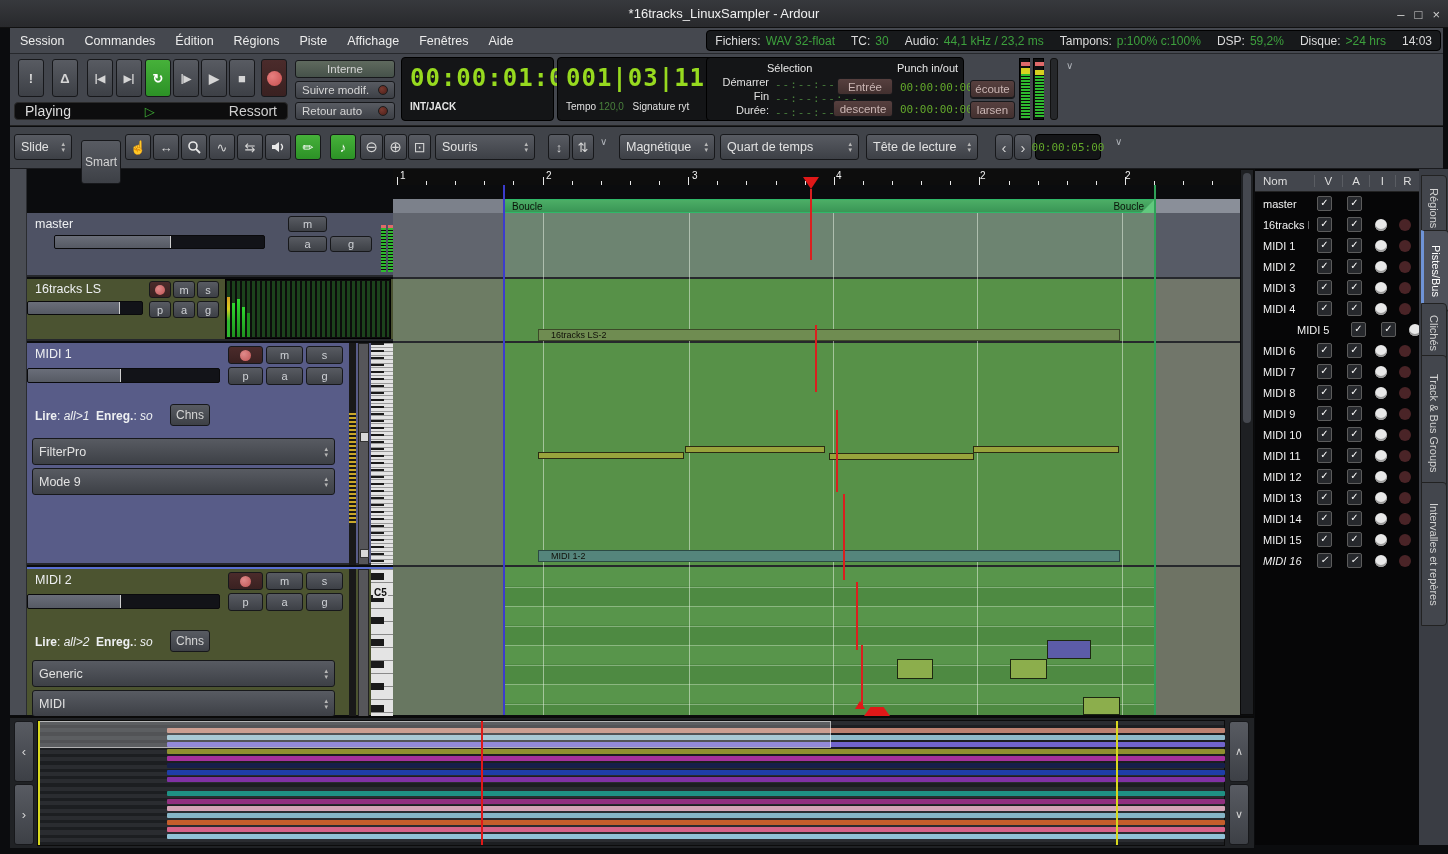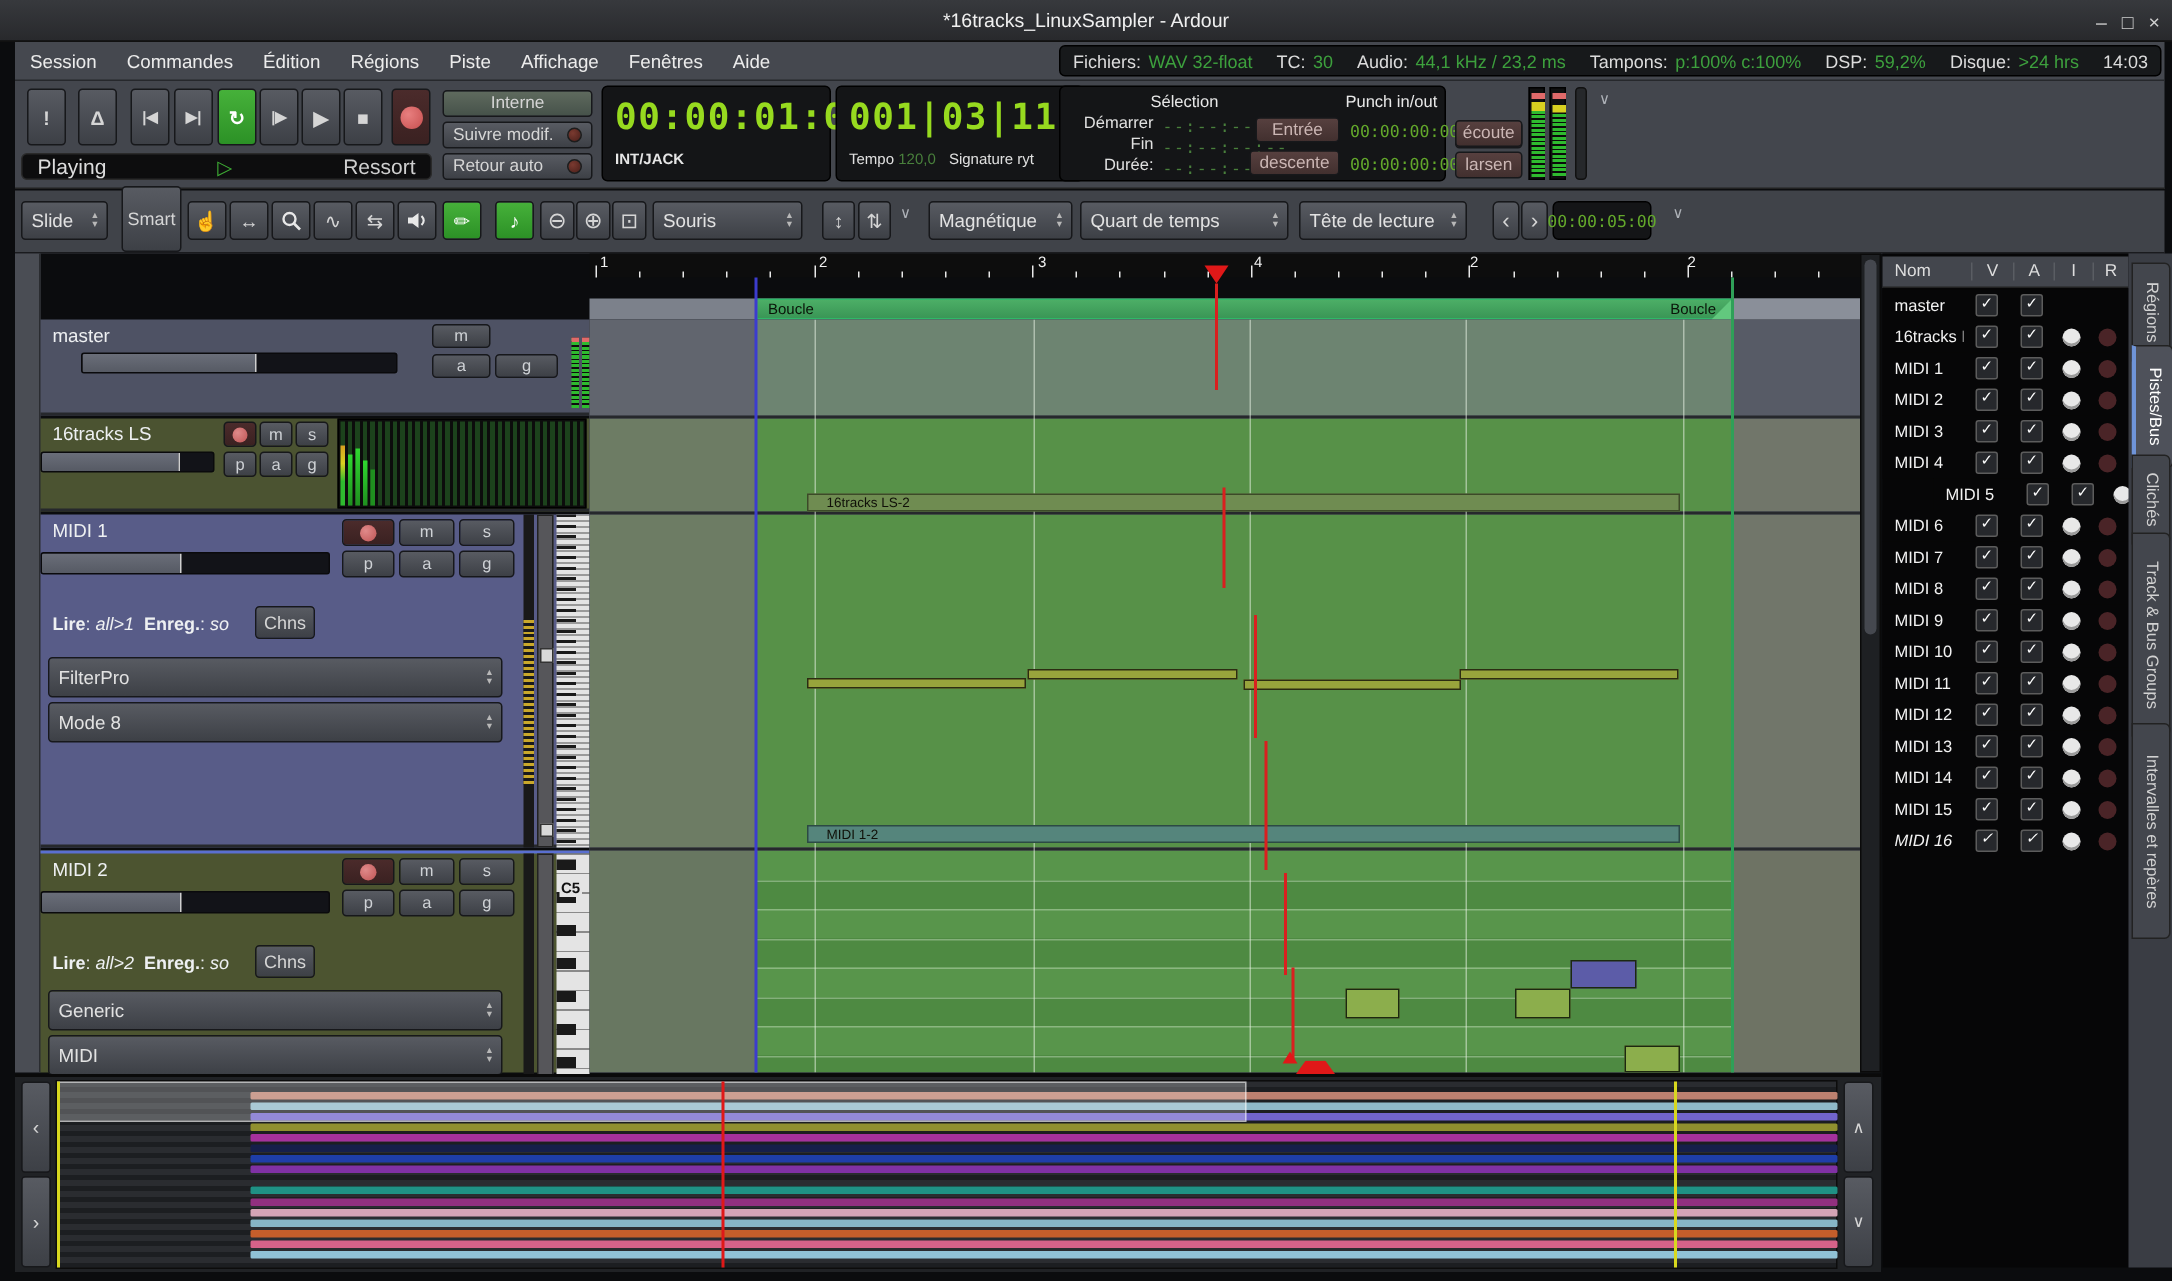--- a/index.html
+++ b/index.html
@@ -165,21 +165,21 @@
   <div class="abs" style="left:1066px;top:60px;font-size:10px;color:#aeb2b8">∨</div>
 
   <div class="abs toolbar2"></div>
   <div class="abs combo" style="left:14px;top:134px;width:58px;height:26px">
     <span>Slide</span>
     <span class="spin">
         <span>▴</span>
         <span>▾</span>
       </span>
   </div>
-  <div class="abs btn" style="left:81px;top:124px;width:40px;height:44px;font-size:12px">
+  <div class="abs btn" style="left:81px;top:140px;width:40px;height:44px;font-size:12px">
       <span>Smart</span>
     </div>
   <div id="tool-buttons"></div>
   <div class="abs" style="left:346px;top:136px;font-size:10px;color:#aeb2b8">∨</div>
   <div class="abs btn" style="left:360px;top:134px;width:23px;height:26px;font-size:15px">
       <span>⊖</span>
     </div>
   <div class="abs btn" style="left:384px;top:134px;width:23px;height:26px;font-size:15px">
       <span>⊕</span>
     </div>
@@ -366,21 +366,21 @@
         <span>Chns</span>
       </div>
     <div class="abs combo" style="left:5px;top:95px;width:303px;height:27px">
       <span>FilterPro</span>
       <span class="spin">
           <span>▴</span>
           <span>▾</span>
         </span>
     </div>
     <div class="abs combo" style="left:5px;top:125px;width:303px;height:27px">
-      <span>Mode 8</span>
+      <span>Mode 9</span>
       <span class="spin">
           <span>▴</span>
           <span>▾</span>
         </span>
     </div>
 
     <div class="abs" style="left:322px;top:0;width:7px;height:222px;background:#191919">
       <div style="position:absolute;top:70px;height:110px;width:7px;background:repeating-linear-gradient(#caa82a 0 2px,#191919 2px 4px)"></div>
     </div>
     <div class="abs" style="left:331px;top:0;width:11px;height:222px;background:#56565a;border:1px solid #222">

